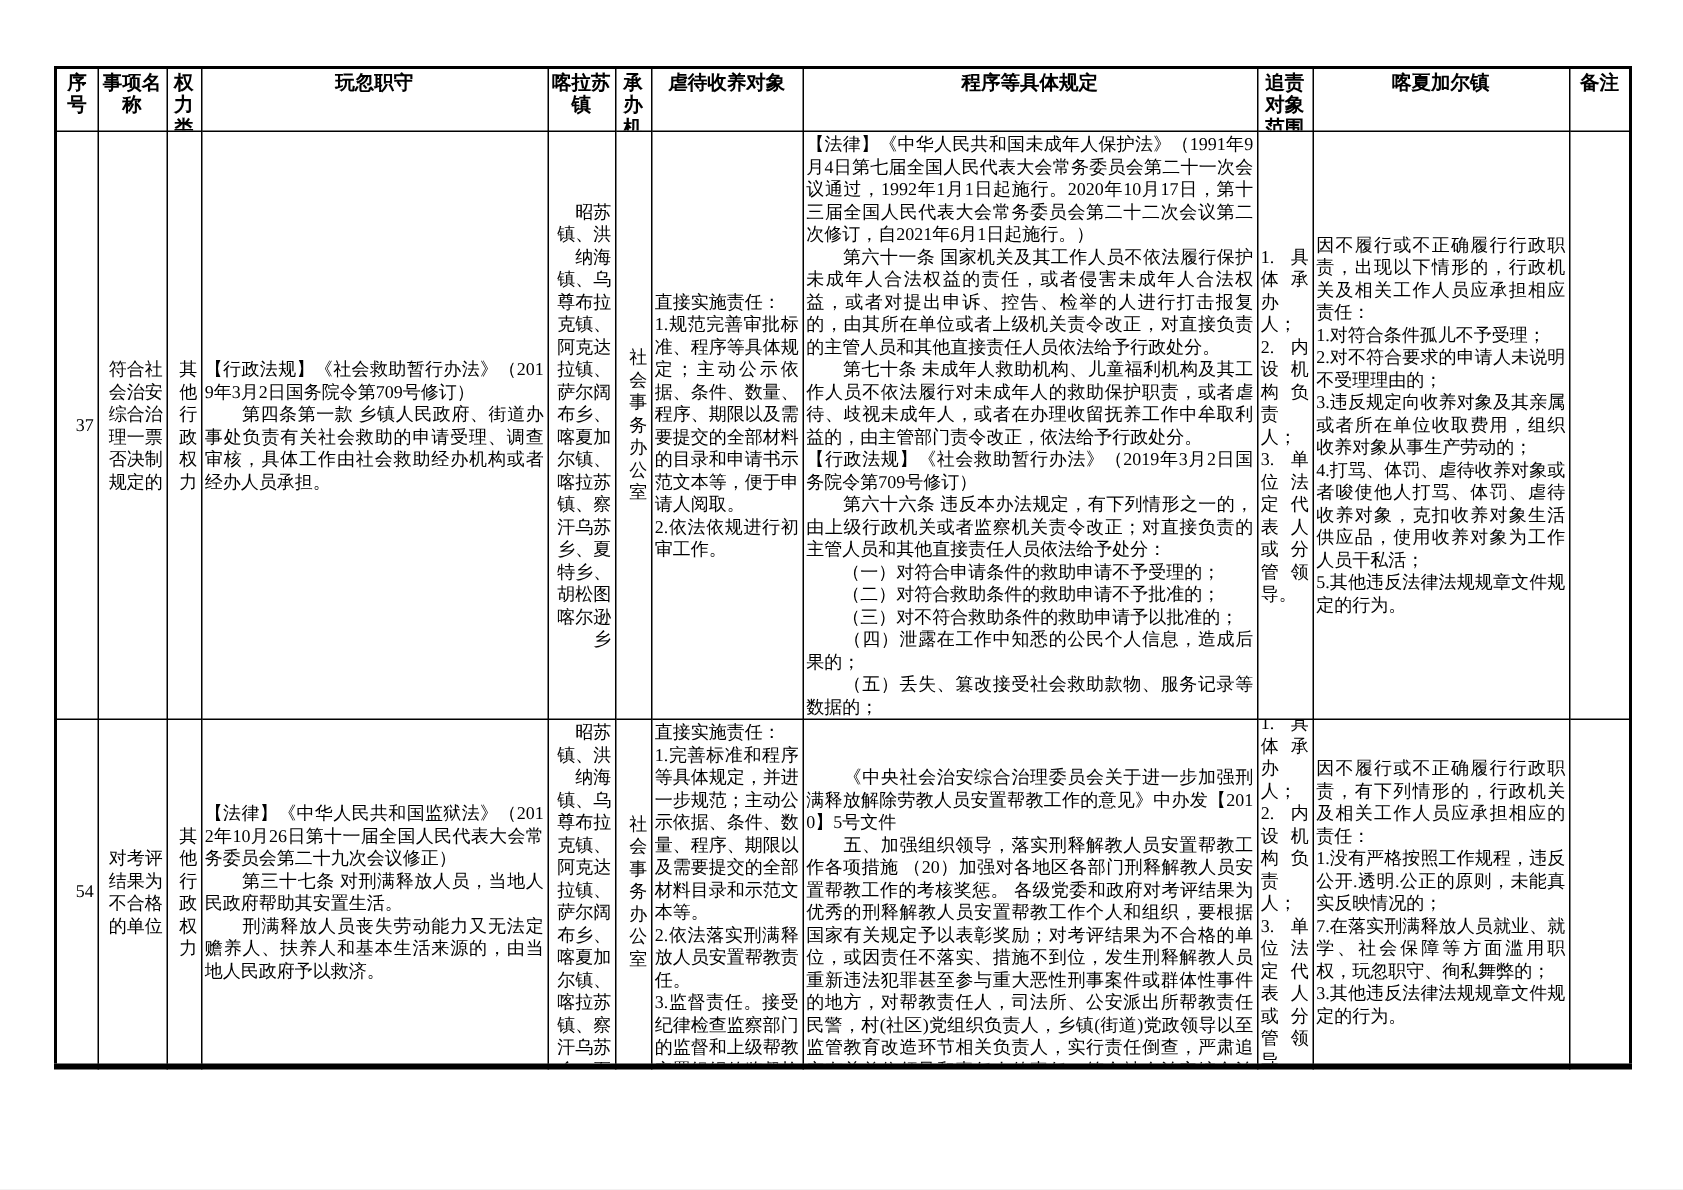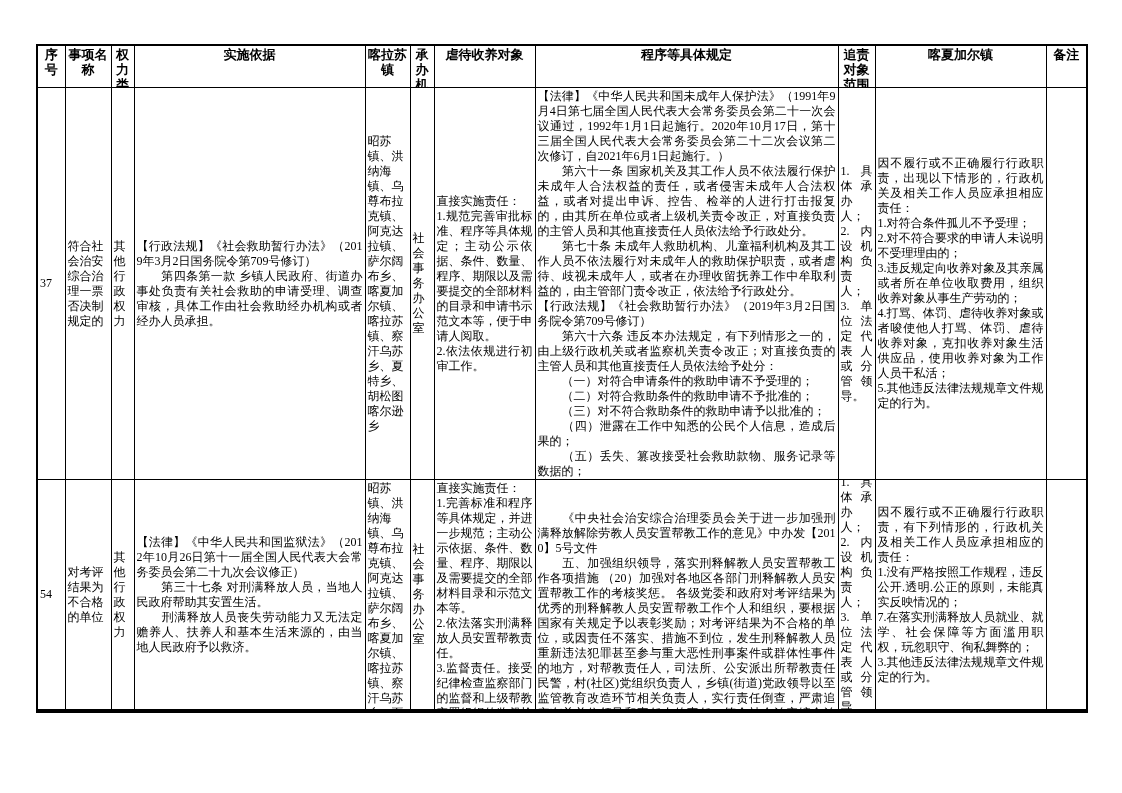--- a/index.html
+++ b/index.html
@@ -9,21 +9,21 @@
              table-layout:fixed;border:2px solid #000;border-bottom:4px solid #000;}
   td,th{border:1px solid #000;padding:0;vertical-align:middle;}
   .cw{overflow:hidden;display:flex;flex-direction:column;justify-content:center;
       padding:1px 2px;box-sizing:border-box;}
   .hd .cw{height:41px;}
   .r37 .cw{height:391px;}
   .r38 .cw{height:229px;}
   th .cw{align-items:center;justify-content:flex-start;}
   th{font-size:13px;font-weight:bold;line-height:15px;text-align:center;}
   .cell{font-size:12px;line-height:15px;}
-  .tc{text-align:left;}
+  .tc{text-align:right;}
   .tj{text-align:justify;}
   .pre{white-space:pre-wrap;word-break:break-all;}
   .vt{justify-content:flex-start;}
   
   col.c-xh{width:28px;} col.c-mc{width:46px;} col.c-qllx{width:23px;}
   col.c-ssyj{width:231px;} col.c-xszt{width:45px;} col.c-cbjg{width:24px;}
   col.c-zrsxnr{width:101px;} col.c-zrsxyj{width:303px;} col.c-zzdxfw{width:37px;}
   col.c-zzqx{width:171px;} col.c-bz{width:41px;}
 </style>
 </head>
@@ -57,21 +57,21 @@
               <span class="pre">事项名称</span>
             </div>
           </th>
       <th>
             <div class="cw vt">
               <span class="pre">权力类型</span>
             </div>
           </th>
       <th>
             <div class="cw">
-              <span class="pre">实施依据</span>
+              <span class="pre">玩忽职守</span>
             </div>
           </th>
       <th>
             <div class="cw">
               <span class="pre">喀拉苏镇</span>
             </div>
           </th>
       <th>
             <div class="cw vt">
               <span class="pre">承办机构</span>

